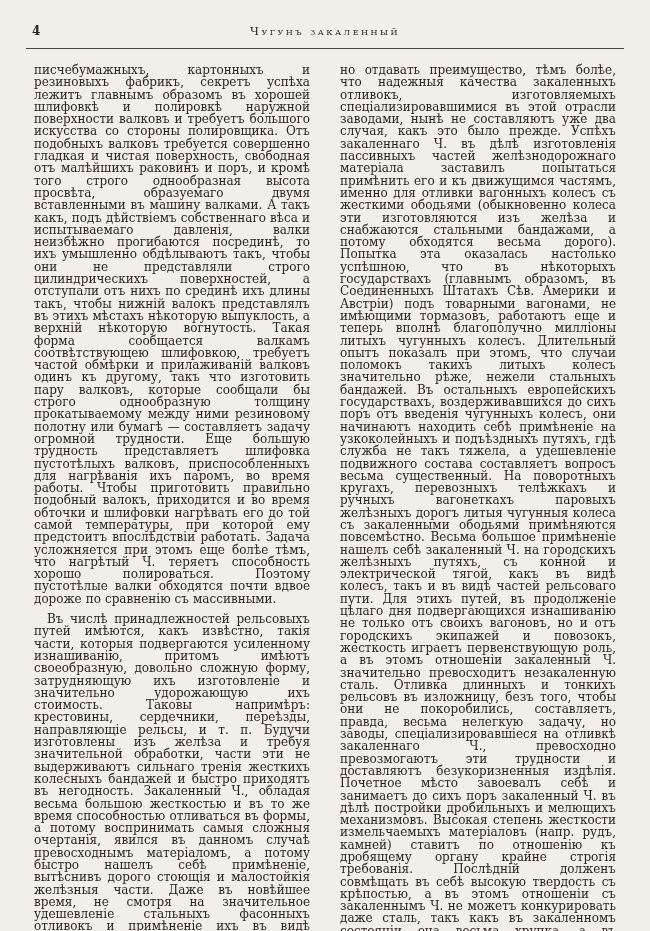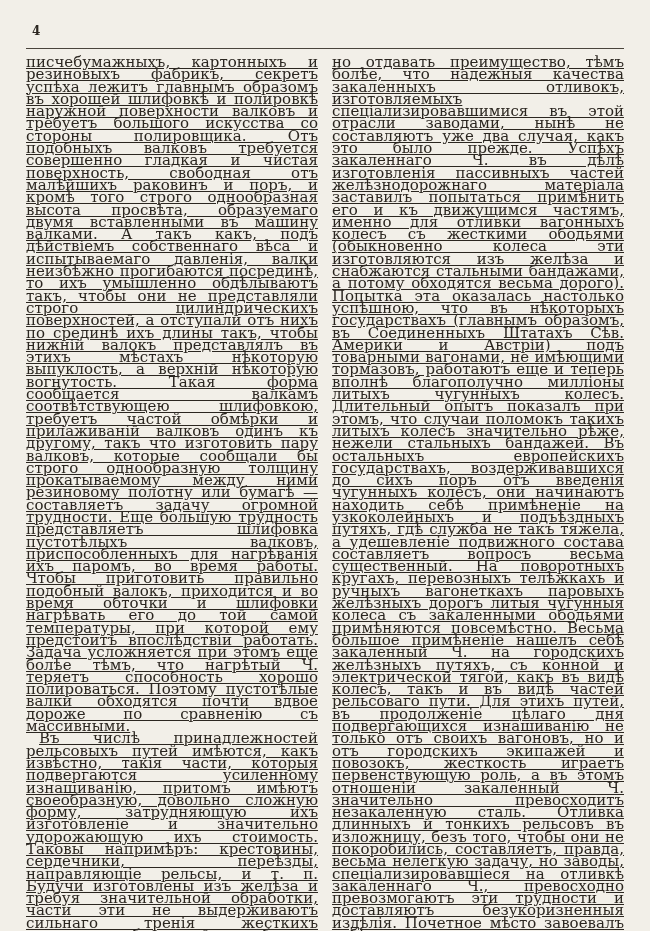--- a/index.html
+++ b/index.html
@@ -43,37 +43,37 @@
   }
   .text-columns {
     display: flex;
     gap: 14px;
   }
   .column {
     width: 292px;
     box-sizing: border-box;
   }
   .para {
-    margin: 0;
+    margin: 8px;
     text-align: justify;
-    font-size: 15px;
+    font-size: 12px;
     line-height: 12.3px;
     word-spacing: 0.2px;
-    text-decoration: underline;
   }
   .para.indent {
     text-indent: 13px;
   }
 </style>
 </head>
 <body>
 
 <div class="page">
   <div class="page-header">
     <span class="page-number">4</span>
+    <div class="running-title">Чугунъ закаленный</div>
   </div>
   <hr class="header-rule">
   <div class="text-columns">
     <div class="column">
         <p class="para">писчебумажныхъ, картонныхъ и резиновыхъ фабрикъ, секретъ успѣха лежитъ главнымъ образомъ въ хорошей шлифовкѣ и полировкѣ наружной поверхности валковъ и требуетъ большого искусства со стороны полировщика. Отъ подобныхъ валковъ требуется совершенно гладкая и чистая поверхность, свободная отъ малѣйшихъ раковинъ и поръ, и кромѣ того строго однообразная высота просвѣта, образуемаго двумя вставленными въ машину валками. А такъ какъ, подъ дѣйствіемъ собственнаго вѣса и испытываемаго давленія, валки неизбѣжно прогибаются посрединѣ, то ихъ умышленно обдѣлываютъ такъ, чтобы они не представляли строго цилиндрическихъ поверхностей, а отступали отъ нихъ по срединѣ ихъ длины такъ, чтобы нижній валокъ представлялъ въ этихъ мѣстахъ нѣкоторую выпуклость, а верхній нѣкоторую вогнутость. Такая форма сообщается валкамъ соотвѣтствующею шлифовкою, требуетъ частой обмѣрки и прилаживаній валковъ одинъ къ другому, такъ что изготовить пару валковъ, которые сообщали бы строго однообразную толщину прокатываемому между ними резиновому полотну или бумагѣ — составляетъ задачу огромной трудности. Еще большую трудность представляетъ шлифовка пустотѣлыхъ валковъ, приспособленныхъ для нагрѣванія ихъ паромъ, во время работы. Чтобы приготовить правильно подобный валокъ, приходится и во время обточки и шлифовки нагрѣвать его до той самой температуры, при которой ему предстоитъ впослѣдствіи работать. Задача усложняется при этомъ еще болѣе тѣмъ, что нагрѣтый Ч. теряетъ способность хорошо полироваться. Поэтому пустотѣлые валки обходятся почти вдвое дороже по сравненію съ массивными.</p>
         <p class="para indent">Въ числѣ принадлежностей рельсовыхъ путей имѣются, какъ извѣстно, такія части, которыя подвергаются усиленному изнашиванію, притомъ имѣютъ своеобразную, довольно сложную форму, затрудняющую ихъ изготовленіе и значительно удорожающую ихъ стоимость. Таковы напримѣръ: крестовины, сердечники, переѣзды, направляющіе рельсы, и т. п. Будучи изготовлены изъ желѣза и требуя значительной обработки, части эти не выдерживаютъ сильнаго тренія жесткихъ колесныхъ бандажей и быстро приходятъ въ негодность. Закаленный Ч., обладая весьма большою жесткостью и въ то же время способностью отливаться въ формы, а потому воспринимать самыя сложныя очертанія, явился въ данномъ случаѣ превосходнымъ матеріаломъ, а потому быстро нашелъ себѣ примѣненіе, вытѣснивъ дорого стоющія и малостойкія желѣзныя части. Даже въ новѣйшее время, не смотря на значительное удешевленіе стальныхъ фасонныхъ отливокъ и примѣненіе ихъ въ видѣ перечисленныхъ выше частей рельсовыхъ путей, многіе инженеры отдаютъ предпочтеніе частямъ изъ закаленнаго Ч., за ихъ большую жесткость и стойкость. На узкоколейныхъ и подъѣздныхъ путяхъ, имѣющихъ дѣло съ болѣе легкимъ подвижнымъ составомъ и меньшими скоростями движенія, имъ слѣдовало бы обязатель-</p>
       </div>
     <div class="column">
         <p class="para">но отдавать преимущество, тѣмъ болѣе, что надежныя качества закаленныхъ отливокъ, изготовляемыхъ спеціализировавшимися въ этой отрасли заводами, нынѣ не составляютъ уже два случая, какъ это было прежде. Успѣхъ закаленнаго Ч. въ дѣлѣ изготовленія пассивныхъ частей желѣзнодорожнаго матеріала заставилъ попытаться примѣнить его и къ движущимся частямъ, именно для отливки вагонныхъ колесъ съ жесткими ободьями (обыкновенно колеса эти изготовляются изъ желѣза и снабжаются стальными бандажами, а потому обходятся весьма дорого). Попытка эта оказалась настолько успѣшною, что въ нѣкоторыхъ государствахъ (главнымъ образомъ, въ Соединенныхъ Штатахъ Сѣв. Америки и Австріи) подъ товарными вагонами, не имѣющими тормазовъ, работаютъ еще и теперь вполнѣ благополучно милліоны литыхъ чугунныхъ колесъ. Длительный опытъ показалъ при этомъ, что случаи поломокъ такихъ литыхъ колесъ значительно рѣже, нежели стальныхъ бандажей. Въ остальныхъ европейскихъ государствахъ, воздерживавшихся до сихъ поръ отъ введенія чугунныхъ колесъ, они начинаютъ находить себѣ примѣненіе на узкоколейныхъ и подъѣздныхъ путяхъ, гдѣ служба не такъ тяжела, а удешевленіе подвижного состава составляетъ вопросъ весьма существенный. На поворотныхъ кругахъ, перевозныхъ телѣжкахъ и ручныхъ вагонеткахъ паровыхъ желѣзныхъ дорогъ литыя чугунныя колеса съ закаленными ободьями примѣняются повсемѣстно. Весьма большое примѣненіе нашелъ себѣ закаленный Ч. на городскихъ желѣзныхъ путяхъ, съ конной и электрической тягой, какъ въ видѣ колесъ, такъ и въ видѣ частей рельсоваго пути. Для этихъ путей, въ продолженіе цѣлаго дня подвергающихся изнашиванію не только отъ своихъ вагоновъ, но и отъ городскихъ экипажей и повозокъ, жесткость играетъ первенствующую роль, а въ этомъ отношеніи закаленный Ч. значительно превосходитъ незакаленную сталь. Отливка длинныхъ и тонкихъ рельсовъ въ изложницу, безъ того, чтобы они не покоробились, составляетъ, правда, весьма нелегкую задачу, но заводы, спеціализировавшіеся на отливкѣ закаленнаго Ч., превосходно превозмогаютъ эти трудности и доставляютъ безукоризненныя издѣлія. Почетное мѣсто завоевалъ себѣ и занимаетъ до сихъ поръ закаленный Ч. въ дѣлѣ постройки дробильныхъ и мелющихъ механизмовъ. Высокая степень жесткости измельчаемыхъ матеріаловъ (напр. рудъ, камней) ставитъ по отношенію къ дробящему органу крайне строгія требованія. Послѣдній долженъ совмѣщать въ себѣ высокую твердость съ крѣпостью, а въ этомъ отношеніи съ закаленнымъ Ч. не можетъ конкурировать даже сталь, такъ какъ въ закаленномъ состояніи она весьма хрупка, а въ незакаленномъ слишкомъ мягка и быстро изнашивается. Измельчители, о которыхъ идетъ рѣчь, строятся весьма различныхъ типовъ. Для первоначальнаго грубаго раздробленія имъ сообщаютъ видъ рычажныхъ прессовъ, съ нижнею неподвижною и верхнею качающеюся около неподвижной оси челюстями</p>
       </div>

